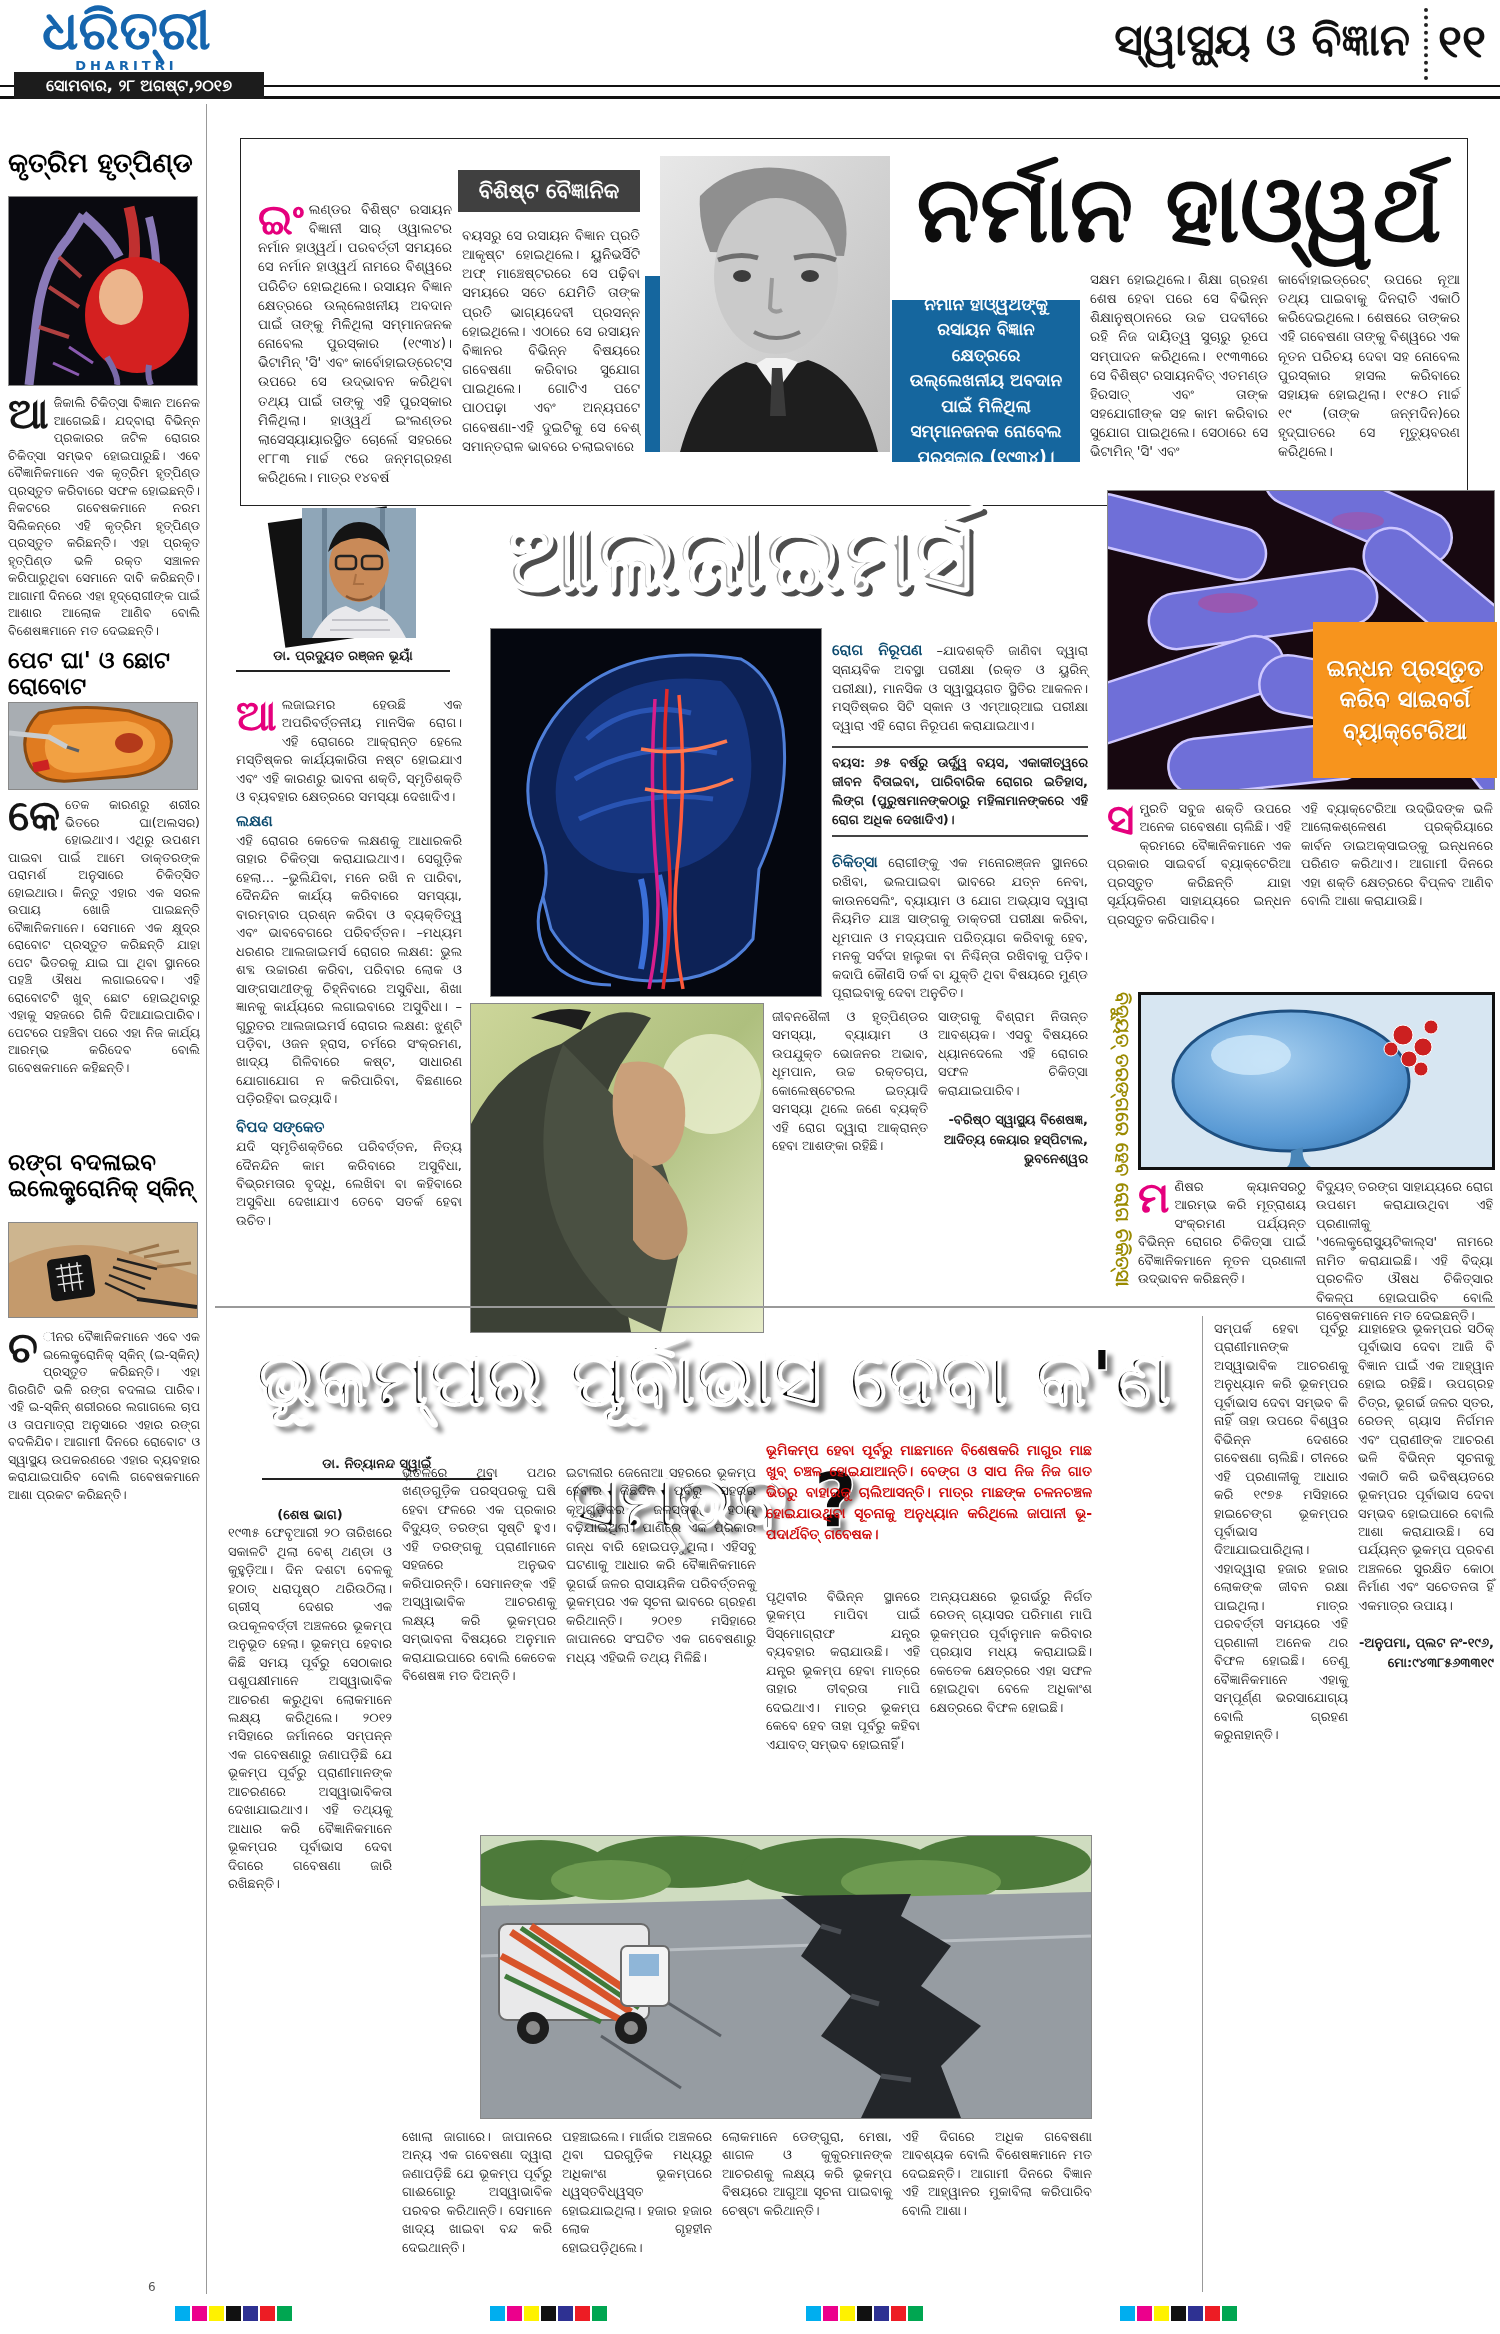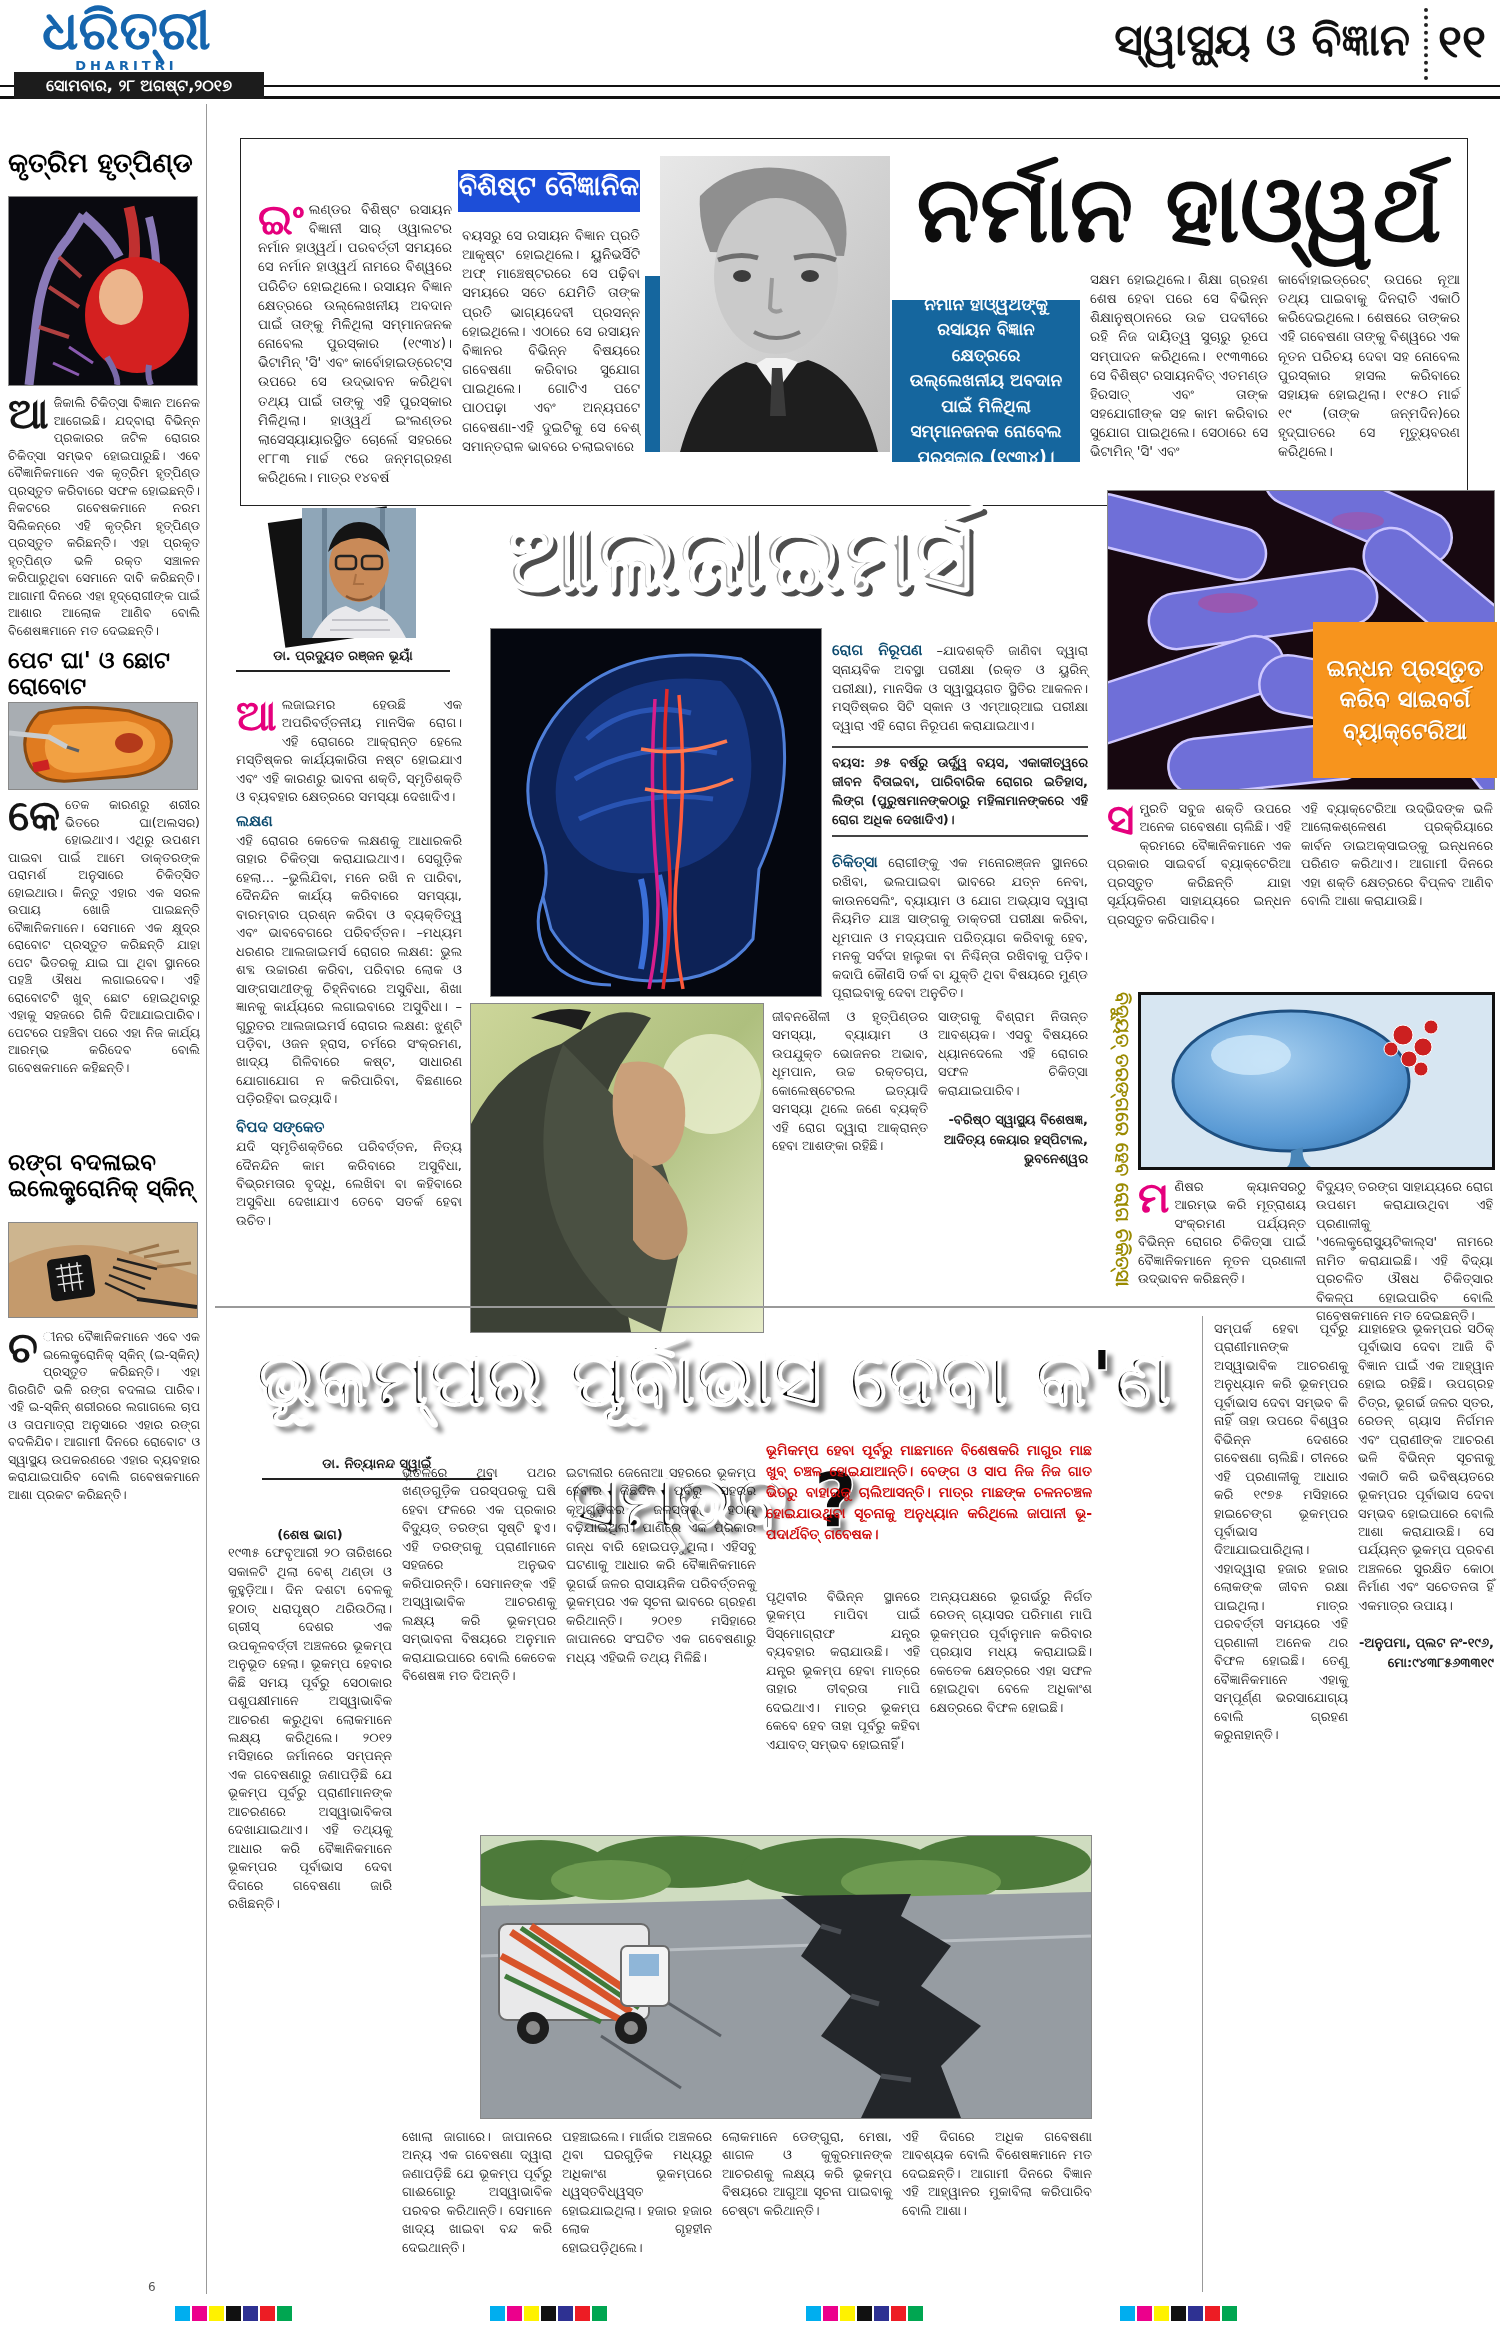--- a/index.html
+++ b/index.html
@@ -12,22 +12,22 @@
   .mag{color:#e5007d;}
   .subhead{font-weight:bold;font-size:23px;line-height:1.12;color:#000;}
   .smallhead{font-weight:bold;font-size:15px;color:#0c4a6e;}
   .rule{background:#111;}
   .masthead{color:#1565ae;font-weight:bold;font-size:54px;line-height:1;}
   .masthead-sub{color:#1565ae;font-weight:bold;font-size:13px;letter-spacing:4px;}
   .datebar{background:#1c1c1c;color:#fff;font-weight:bold;font-size:16px;
            display:flex;align-items:center;justify-content:center;}
   .section-title{font-weight:bold;font-size:44px;color:#111;text-align:right;}
   .pagenum{font-weight:bold;font-size:46px;color:#111;}
-  .badge{background:#1d4ed8;color:#fff;font-weight:bold;font-size:27px;
-         display:flex;align-items:flex-start;justify-content:center;}
+  .badge{background:#404040;color:#fff;font-weight:bold;font-size:21px;
+         display:flex;align-items:center;justify-content:center;}
   .bluebox{background:#15669e;color:#fff;font-weight:bold;font-size:17px;line-height:1.5;
            text-align:center;display:flex;align-items:center;padding:8px 10px;box-sizing:border-box;}
   .orangebox{background:#f7941d;color:#fff;font-weight:bold;font-size:23px;line-height:1.35;
              text-align:center;display:flex;align-items:center;justify-content:center;
              padding:8px;box-sizing:border-box;text-shadow:1px 1px 0 #b96a00;}
   .hl-norman{font-weight:bold;font-size:92px;color:#0d0d0d;text-align:center;line-height:1.3;}
   .hl-alz{font-weight:bold;font-size:94px;color:#969696;text-align:center;line-height:1.2;
           -webkit-text-stroke:2px #fff;text-shadow:5px 5px 0 #4e4e4e;}
   .hl-eq{font-weight:bold;font-size:76px;color:#0b0b0b;text-align:center;line-height:1.6;
          -webkit-text-stroke:1.5px #fff;text-shadow:6px 6px 4px #8a8a8a;}
@@ -315,21 +315,21 @@
     </div>
   </div>
 
   <div class="abs" style="left:215px;top:1306px;width:1280px;height:2px;background:#999;"></div>
   <div class="abs vline" style="left:1202px;top:1316px;height:976px;"></div>
 
   <div class="abs hl-eq" style="left:218px;top:1318px;width:990px;">ଭୂକମ୍ପର ପୂର୍ବାଭାସ ଦେବା କ'ଣ ସମ୍ଭବ ?</div>
 
   <div class="abs byline" style="left:262px;top:1456px;width:230px;">ଡା. ନିତ୍ୟାନନ୍ଦ ସ୍ୱାଇଁ</div>
 
-  <div class="abs body" style="left:228px;top:1506px;width:164px;height:786px;margin-top:20px;">
+  <div class="abs body" style="left:228px;top:1506px;width:164px;height:786px;">
     <div style="font-weight:bold;text-align:center;">(ଶେଷ ଭାଗ)</div>
     <div>୧୯୩୫ ଫେବୃଆରୀ ୨୦ ତାରିଖରେ ସକାଳଟି ଥିଲା ବେଶ୍ ଥଣ୍ଡା ଓ କୁହୁଡ଼ିଆ। ଦିନ ଦଶଟା ବେଳକୁ ହଠାତ୍ ଧରାପୃଷ୍ଠ ଥରିଉଠିଲା। ଗ୍ରୀସ୍ ଦେଶର ଏକ ଉପକୂଳବର୍ତ୍ତୀ ଅଞ୍ଚଳରେ ଭୂକମ୍ପ ଅନୁଭୂତ ହେଲା। ଭୂକମ୍ପ ହେବାର କିଛି ସମୟ ପୂର୍ବରୁ ସେଠାକାର ପଶୁପକ୍ଷୀମାନେ ଅସ୍ୱାଭାବିକ ଆଚରଣ କରୁଥିବା ଲୋକମାନେ ଲକ୍ଷ୍ୟ କରିଥିଲେ। ୨୦୧୨ ମସିହାରେ ଜର୍ମାନରେ ସମ୍ପନ୍ନ ଏକ ଗବେଷଣାରୁ ଜଣାପଡ଼ିଛି ଯେ ଭୂକମ୍ପ ପୂର୍ବରୁ ପ୍ରାଣୀମାନଙ୍କ ଆଚରଣରେ ଅସ୍ୱାଭାବିକତା ଦେଖାଯାଇଥାଏ। ଏହି ତଥ୍ୟକୁ ଆଧାର କରି ବୈଜ୍ଞାନିକମାନେ ଭୂକମ୍ପର ପୂର୍ବାଭାସ ଦେବା ଦିଗରେ ଗବେଷଣା ଜାରି ରଖିଛନ୍ତି।</div>
   </div>
 
   <div class="abs body" style="left:402px;top:1464px;width:154px;height:366px;">ଭୂତଳରେ ଥିବା ପଥର ଖଣ୍ଡଗୁଡ଼ିକ ପରସ୍ପରକୁ ଘଷି ହେବା ଫଳରେ ଏକ ପ୍ରକାର ବିଦ୍ୟୁତ୍ ତରଙ୍ଗ ସୃଷ୍ଟି ହୁଏ। ଏହି ତରଙ୍ଗକୁ ପ୍ରାଣୀମାନେ ସହଜରେ ଅନୁଭବ କରିପାରନ୍ତି। ସେମାନଙ୍କ ଏହି ଅସ୍ୱାଭାବିକ ଆଚରଣକୁ ଲକ୍ଷ୍ୟ କରି ଭୂକମ୍ପର ସମ୍ଭାବନା ବିଷୟରେ ଅନୁମାନ କରାଯାଇପାରେ ବୋଲି କେତେକ ବିଶେଷଜ୍ଞ ମତ ଦିଅନ୍ତି।</div>
   <div class="abs body" style="left:566px;top:1464px;width:190px;height:366px;">ଇଟାଲୀର ଜେନୋଆ ସହରରେ ଭୂକମ୍ପ ହେବାର କିଛିଦିନ ପୂର୍ବରୁ ସହରର କୂଅଗୁଡ଼ିକର ଜଳସ୍ତର ହଠାତ୍ ବଢ଼ିଯାଇଥିଲା। ପାଣିରେ ଏକ ପ୍ରକାର ଗନ୍ଧ ବାରି ହୋଇପଡ଼ୁଥିଲା। ଏହିସବୁ ଘଟଣାକୁ ଆଧାର କରି ବୈଜ୍ଞାନିକମାନେ ଭୂଗର୍ଭ ଜଳର ରାସାୟନିକ ପରିବର୍ତ୍ତନକୁ ଭୂକମ୍ପର ଏକ ସୂଚନା ଭାବରେ ଗ୍ରହଣ କରିଥାନ୍ତି। ୨୦୧୭ ମସିହାରେ ଜାପାନରେ ସଂଘଟିତ ଏକ ଗବେଷଣାରୁ ମଧ୍ୟ ଏହିଭଳି ତଥ୍ୟ ମିଳିଛି।</div>
 
   <div class="abs redtext" style="left:766px;top:1440px;width:326px;height:128px;">ଭୂମିକମ୍ପ ହେବା ପୂର୍ବରୁ ମାଛମାନେ ବିଶେଷକରି ମାଗୁର ମାଛ ଖୁବ୍ ଚଞ୍ଚଳ ହୋଇଯାଆନ୍ତି। ବେଙ୍ଗ ଓ ସାପ ନିଜ ନିଜ ଗାତ ଭିତରୁ ବାହାରକୁ ଚାଲିଆସନ୍ତି। ମାତ୍ର ମାଛଙ୍କ ଚଳନଚଞ୍ଚଳ ହୋଇଯାଉଥିବା ସୂଚନାକୁ ଅନୁଧ୍ୟାନ କରିଥିଲେ ଜାପାନୀ ଭୂ-ପଦାର୍ଥବିତ୍ ଗବେଷକ।</div>
 
   <div class="abs body" style="left:766px;top:1588px;width:154px;height:244px;">ପୃଥିବୀର ବିଭିନ୍ନ ସ୍ଥାନରେ ଭୂକମ୍ପ ମାପିବା ପାଇଁ ସିସ୍ମୋଗ୍ରାଫ ଯନ୍ତ୍ର ବ୍ୟବହାର କରାଯାଉଛି। ଏହି ଯନ୍ତ୍ର ଭୂକମ୍ପ ହେବା ମାତ୍ରେ ତାହାର ତୀବ୍ରତା ମାପି ଦେଇଥାଏ। ମାତ୍ର ଭୂକମ୍ପ କେବେ ହେବ ତାହା ପୂର୍ବରୁ କହିବା ଏଯାବତ୍ ସମ୍ଭବ ହୋଇନାହିଁ।</div>

